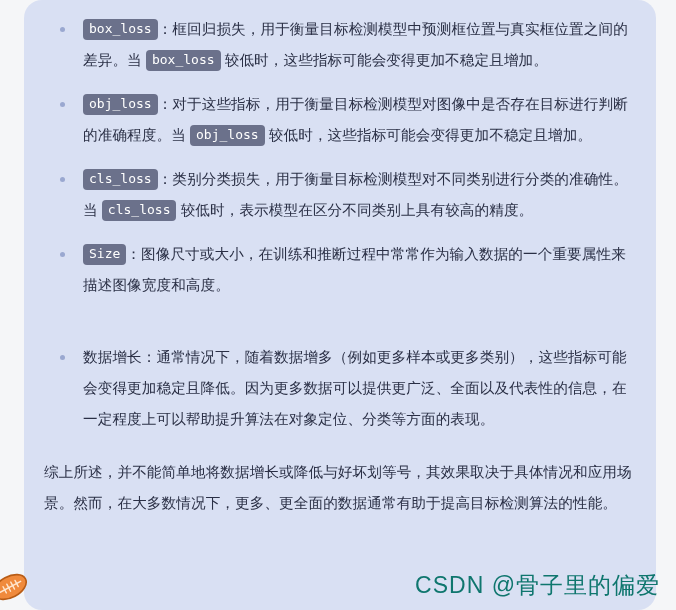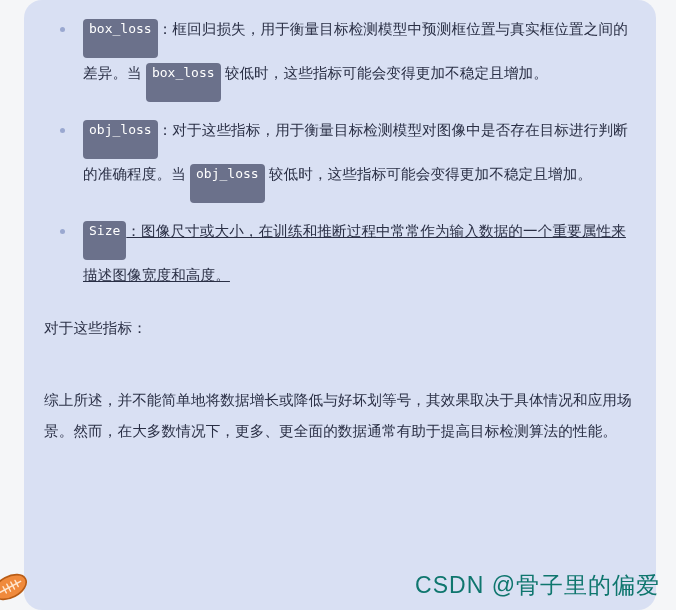--- a/index.html
+++ b/index.html
@@ -48,40 +48,39 @@
     margin: 0;
     padding: 0;
   }
   ul.bullets > li {
     position: relative;
     padding-left: 39px;
     margin: 0 0 13px 0;
   }
   ul.bullets > li:last-child {
     margin-bottom: 0;
-    text-decoration: underline;
   }
   ul.bullets > li .bullet-dot {
     position: absolute;
     left: 18px;
     top: 13px;
     width: 5px;
     height: 5px;
     border-radius: 50%;
     background: #9aa8d0;
   }
 
   .code-badge {
     display: inline-block;
     background: #6b718b;
     color: #ffffff;
     font-family: "DejaVu Sans Mono", "Liberation Mono", monospace;
     font-size: 13px;
     line-height: 18px;
-    padding: 1px 6px 20px 6px;
+    padding: 1px 6px 2px 6px;
     border-radius: 4px;
     vertical-align: 1px;
     letter-spacing: 0px;
     white-space: nowrap;
   }
 
   p.para {
     margin: 0;
     padding: 0 0 0 2px;
   }
@@ -126,35 +125,42 @@
         <li>
           <span class="bullet-dot"></span>
           <p class="para"><span class="code-badge">box_loss</span><span>：框回归损失，用于衡量目标检测模型中预测框位置与真实框位置之间的差异。当 </span><span class="code-badge">box_loss</span><span> 较低时，这些指标可能会变得更加不稳定且增加。</span></p>
         </li>
 
         <li>
           <span class="bullet-dot"></span>
           <p class="para"><span class="code-badge">obj_loss</span><span>：对于这些指标，用于衡量目标检测模型对图像中是否存在目标进行判断的准确程度。当 </span><span class="code-badge">obj_loss</span><span> 较低时，这些指标可能会变得更加不稳定且增加。</span></p>
         </li>
 
+        <li>
+          <span class="bullet-dot"></span>
+          <p class="para"><span class="code-badge">cls_loss</span><span>：类别分类损失，用于衡量目标检测模型对不同类别进行分类的准确性。当 </span><span class="code-badge">cls_loss</span><span> 较低时，表示模型在区分不同类别上具有较高的精度。</span></p>
+        </li>
 
         <li>
           <span class="bullet-dot"></span>
           <p class="para"><span class="code-badge">Size</span><span>：图像尺寸或大小，在训练和推断过程中常常作为输入数据的一个重要属性来描述图像宽度和高度。</span></p>
         </li>
 
       </ul>
 
       <div class="gap-lg"></div>
 
-      <p class="para">对于这些指标：</p>
 
       <div class="gap-md"></div>
 
       <ul class="bullets">
+        <li>
+          <span class="bullet-dot"></span>
+          <p class="para">数据增长：通常情况下，随着数据增多（例如更多样本或更多类别），这些指标可能会变得更加稳定且降低。因为更多数据可以提供更广泛、全面以及代表性的信息，在一定程度上可以帮助提升算法在对象定位、分类等方面的表现。</p>
+        </li>
       </ul>
 
       <div class="gap-lg"></div>
 
       <p class="para">综上所述，并不能简单地将数据增长或降低与好坏划等号，其效果取决于具体情况和应用场景。然而，在大多数情况下，更多、更全面的数据通常有助于提高目标检测算法的性能。</p>
 
     </div>
   </div>
 
   <div id="watermark">CSDN @骨子里的偏爱</div>

